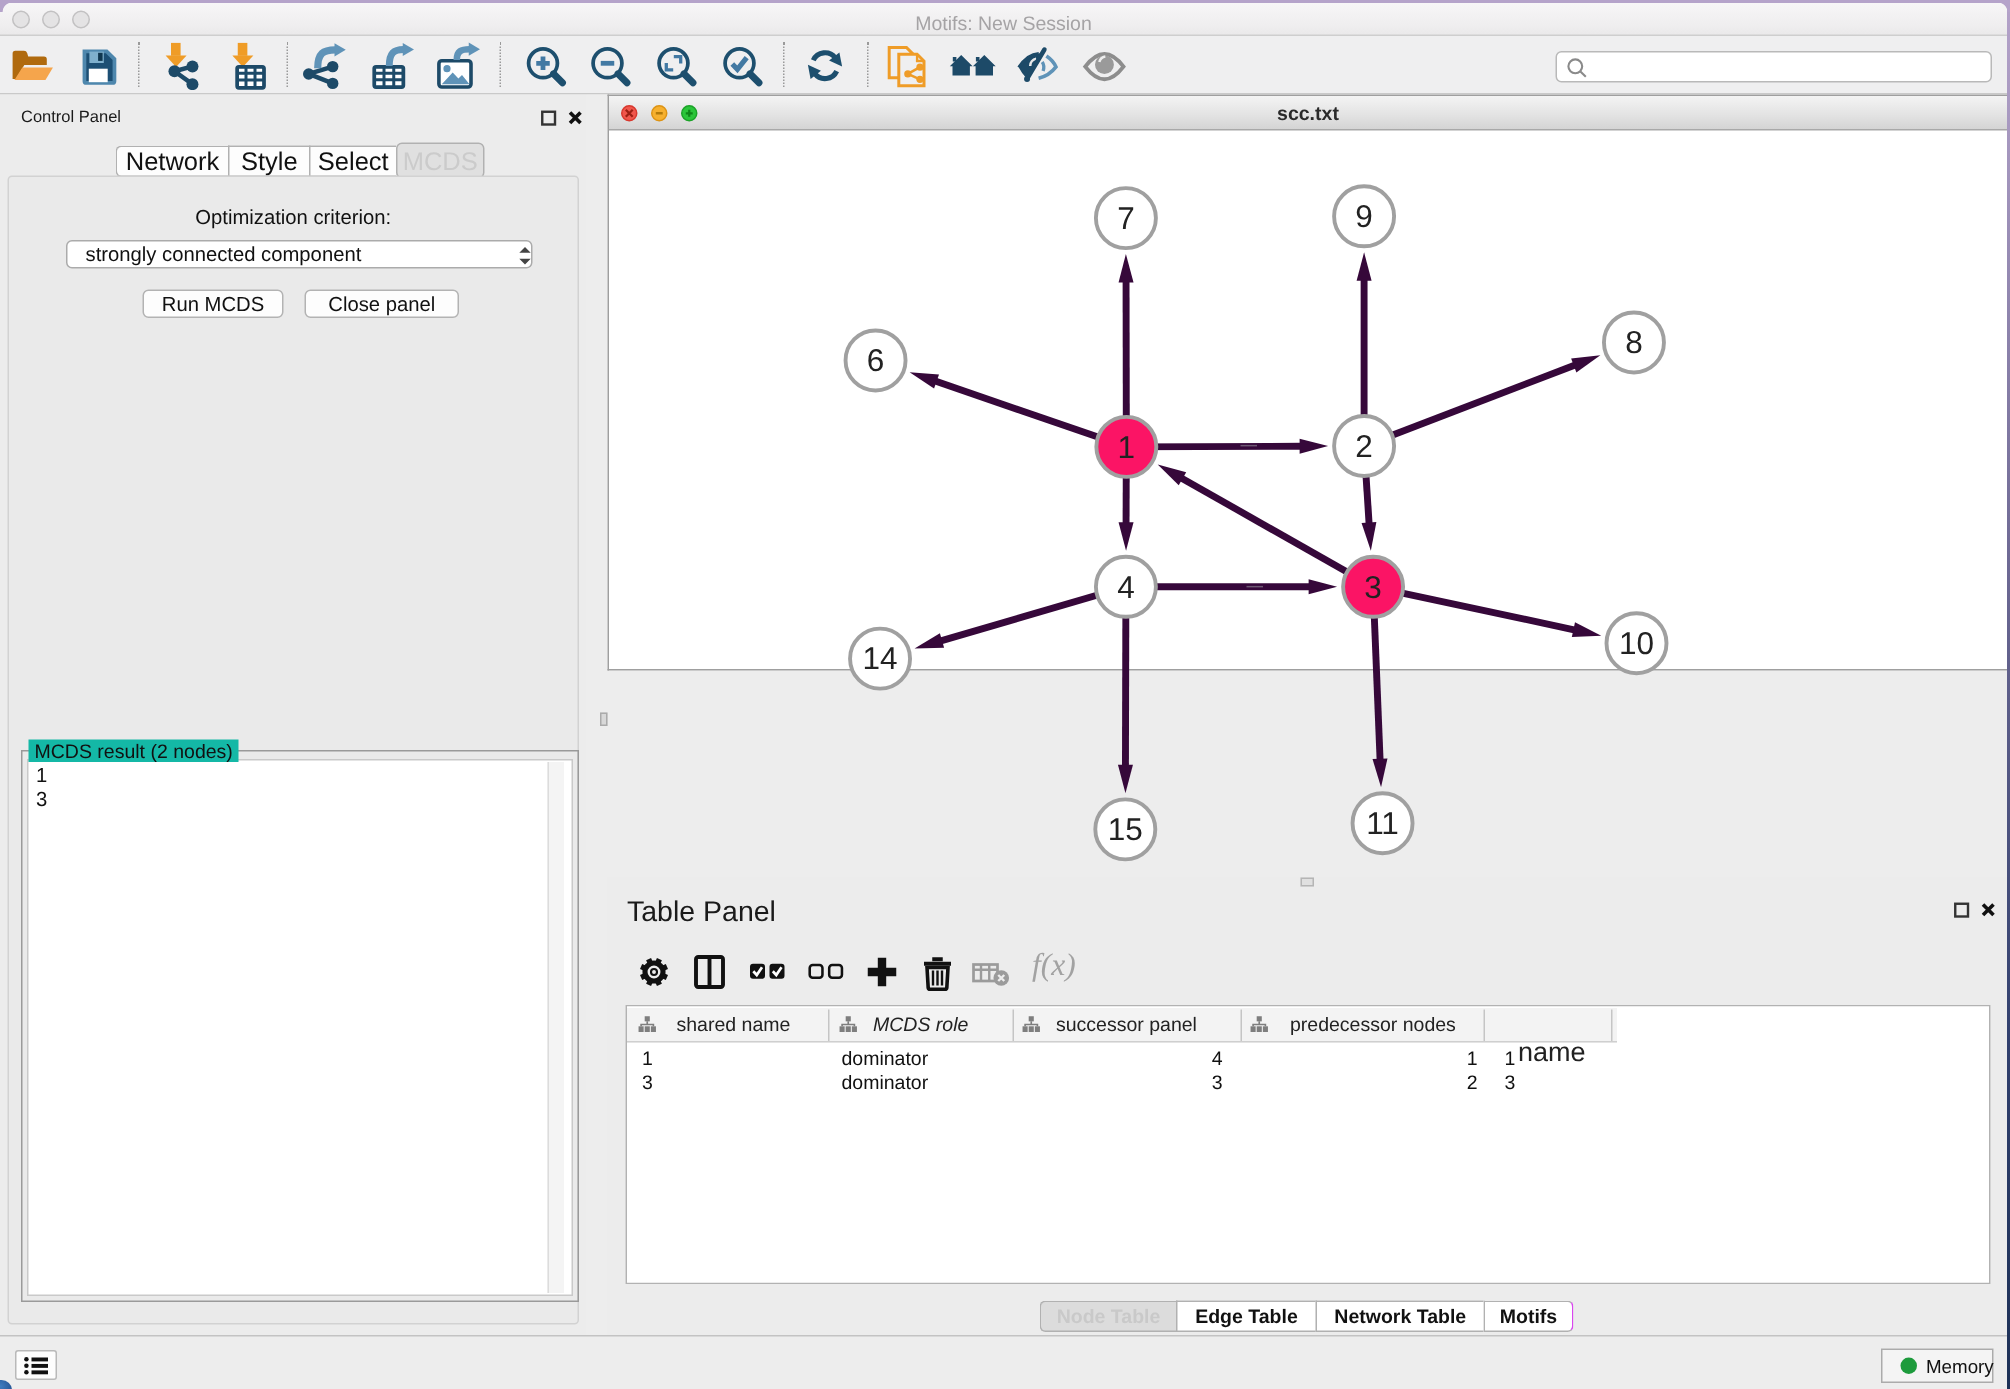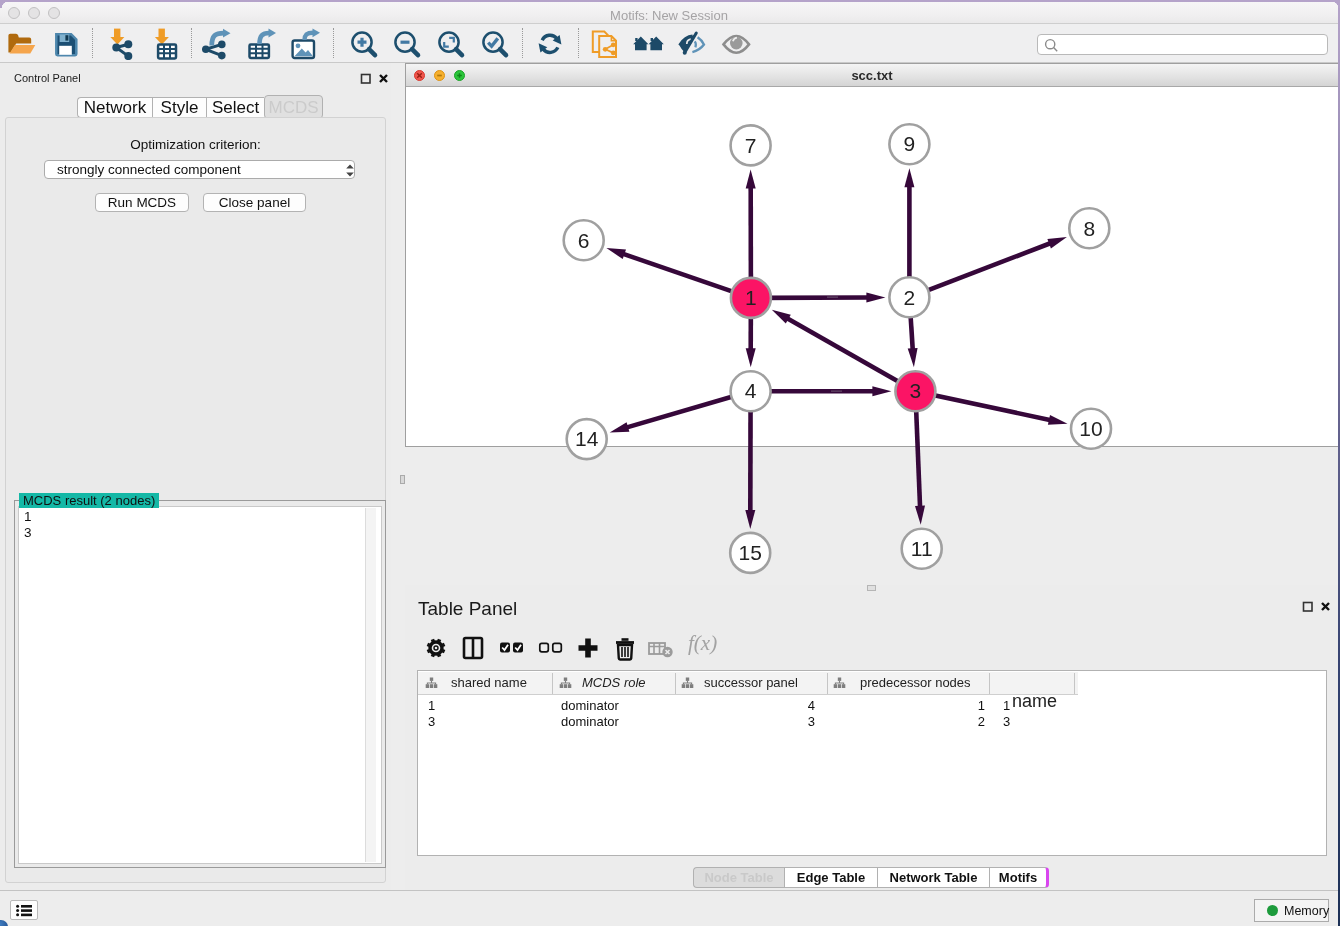--- a/index.html
+++ b/index.html
@@ -373,21 +373,21 @@
       <div class="abs" style="left:143px; top:43px; width:200px; font-size:13px; color:#111;">dominator</div>
       <div class="abs" style="left:297px; top:43px; width:100px; text-align:right; font-size:13px; color:#111;">3</div>
       <div class="abs" style="left:467px; top:43px; width:100px; text-align:right; font-size:13px; color:#111;">2</div>
       <div class="abs" style="left:585px; top:43px; width:100px; font-size:13px; color:#111;">3</div>
     </div>
   </div>
   <div class="abs" style="left:288px; top:282px;">
     <div class="btab abs" style="left:0px; width:91px; background:#dcdcdc; color:#c9c9c9; border-radius:4px 0 0 4px;">Node Table</div>
     <div class="btab abs" style="left:91px; width:93px;">Edge Table</div>
     <div class="btab abs" style="left:184px; width:112px;">Network Table</div>
-    <div class="btab abs" style="left:296px; width:60px; border-right:3px solid #d946ef; border-radius:0 4px 4px 0;">Motifs</div>
+    <div class="btab abs" style="left:296px; width:60px; border-right:1px solid #d946ef; border-radius:0 4px 4px 0;">Motifs</div>
   </div>
   <div class="abs" style="left:462px; top:0px; width:9px; height:6px; background:#e0e0e0; border:1px solid #b5b5b5;"></div>
 </div>
 <div id="statusbar" class="abs">
   <div class="abs" style="left:10px; top:9px; width:28px; height:20px; background:#fdfdfd; border:1px solid #b9b9b9; border-radius:2px;">
     <svg class="abs" style="left:5px;top:3px" width="16" height="13" viewBox="0 0 16 13">
       <circle cx="1.6" cy="2.2" r="1.5" fill="#111"></circle>
         <rect x="5" y="1" width="11" height="2.6" fill="#111"></rect>
       <circle cx="1.6" cy="6.5" r="1.5" fill="#111"></circle>
         <rect x="5" y="5.3" width="11" height="2.6" fill="#111"></rect>

